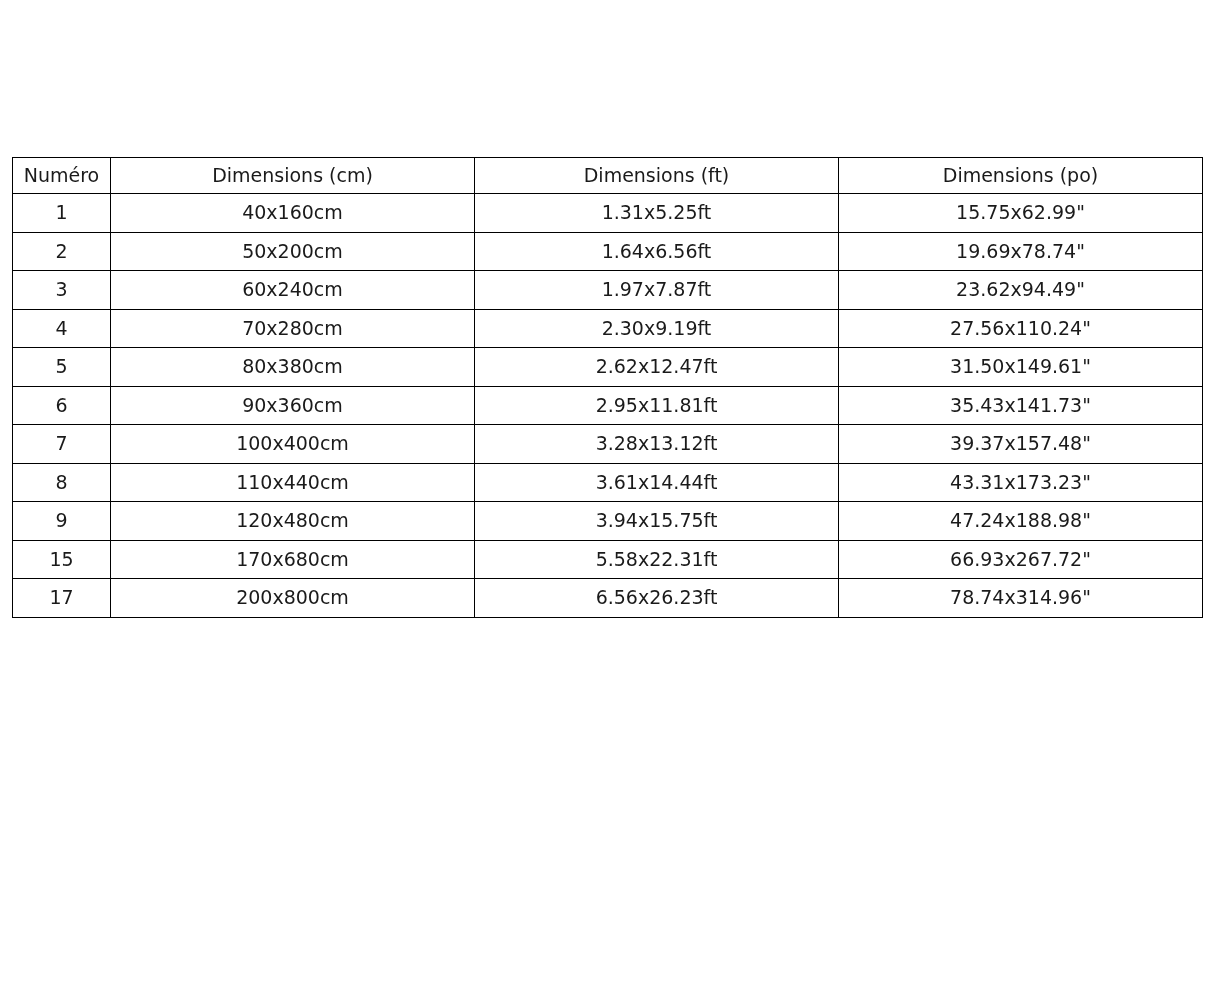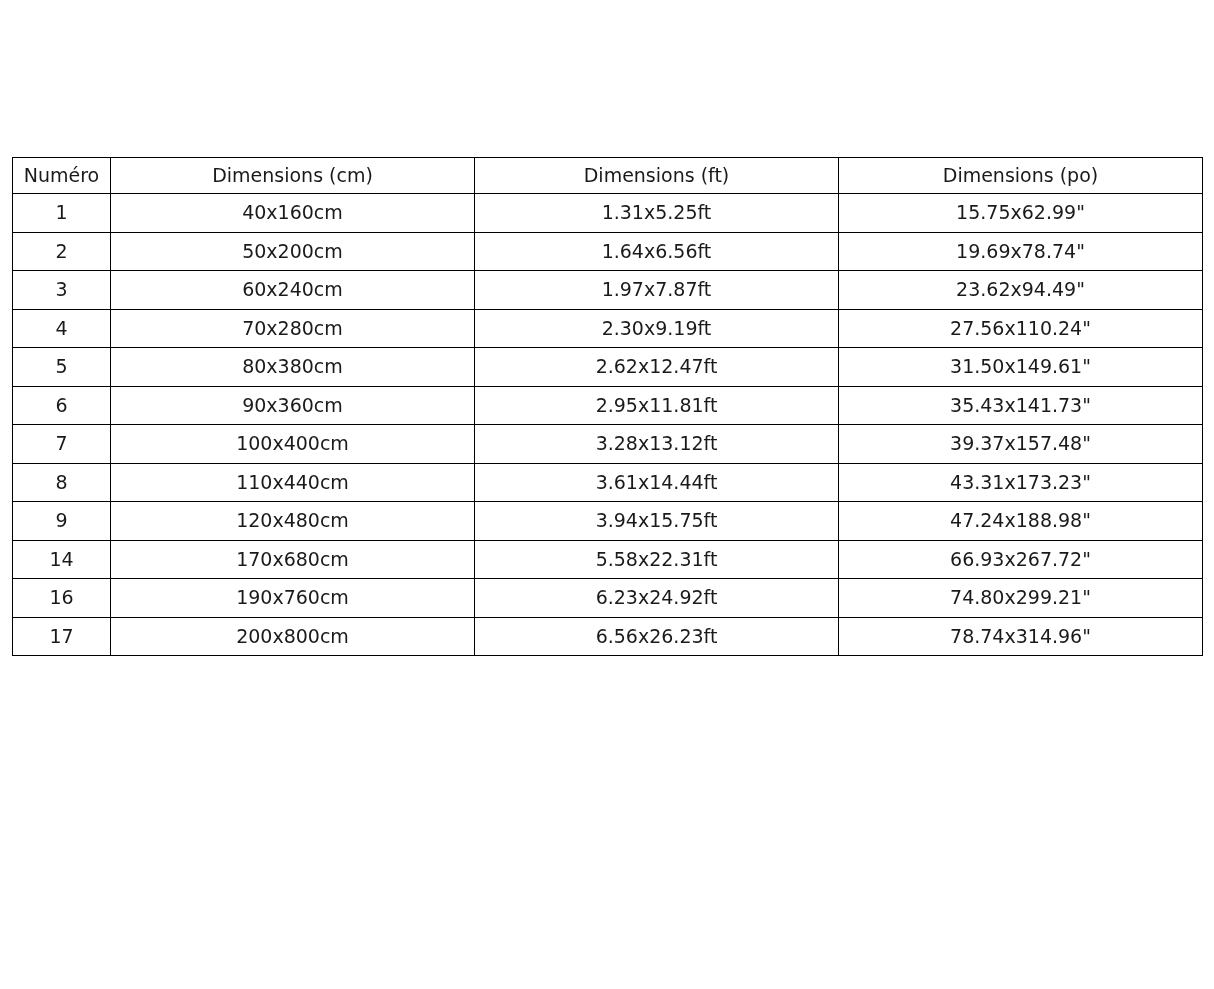--- a/index.html
+++ b/index.html
@@ -116,30 +116,24 @@
         <td>3.61x14.44ft</td>
         <td>43.31x173.23"</td>
       </tr>
       <tr>
         <td>9</td>
         <td>120x480cm</td>
         <td>3.94x15.75ft</td>
         <td>47.24x188.98"</td>
       </tr>
       <tr>
-        <td>14</td>
+        <td>15</td>
         <td>170x680cm</td>
         <td>5.58x22.31ft</td>
         <td>66.93x267.72"</td>
-      </tr>
-      <tr>
-        <td>16</td>
-        <td>190x760cm</td>
-        <td>6.23x24.92ft</td>
-        <td>74.80x299.21"</td>
       </tr>
       <tr>
         <td>17</td>
         <td>200x800cm</td>
         <td>6.56x26.23ft</td>
         <td>78.74x314.96"</td>
       </tr>
     </tbody>
   </table>
 </div>

